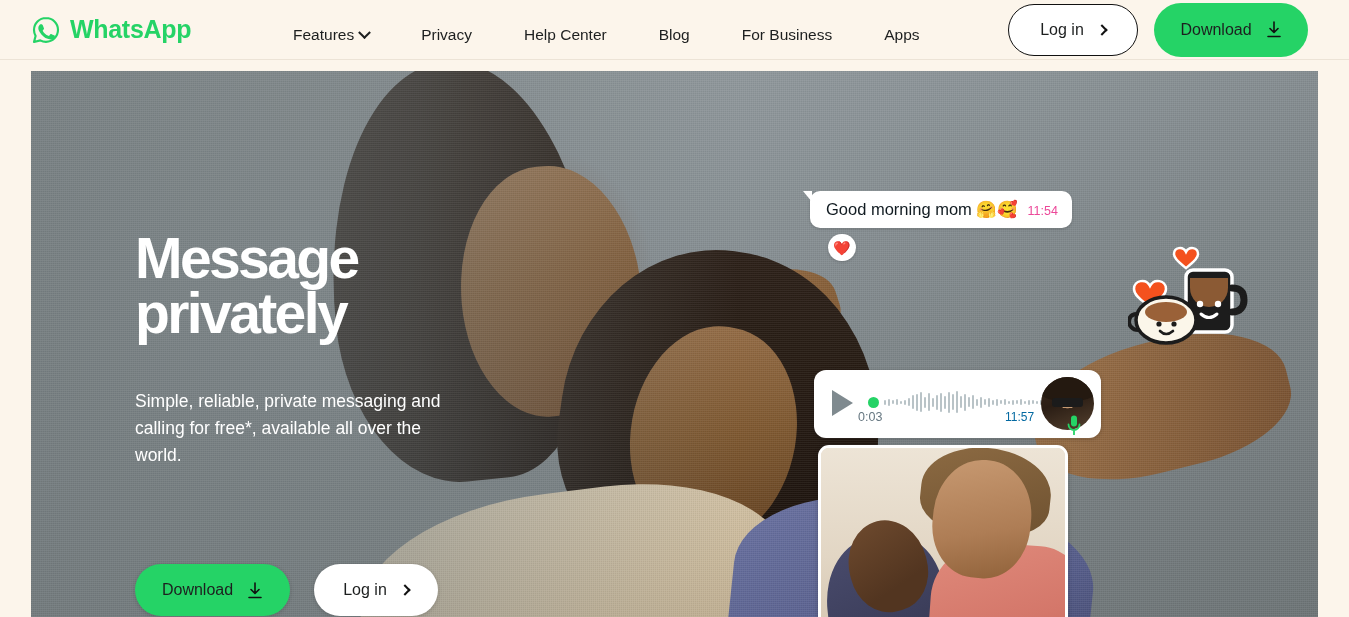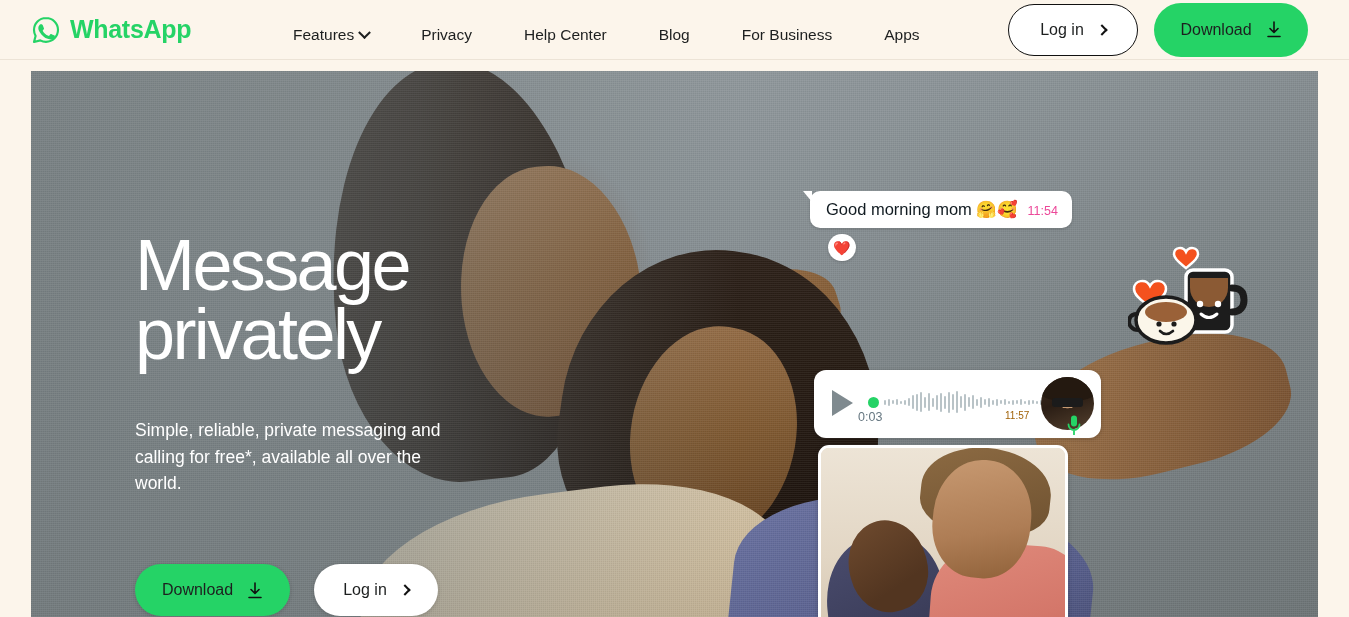--- a/index.html
+++ b/index.html
@@ -160,21 +160,21 @@
     background-image:
       repeating-linear-gradient(0deg, rgba(255,255,255,.5) 0 1px, rgba(0,0,0,0) 1px 2px),
       repeating-linear-gradient(90deg, rgba(0,0,0,.5) 0 1px, rgba(0,0,0,0) 1px 2px);
   }
 
   .hero-copy {
     position: absolute; left: 104px; top: 160px;
     width: 420px; z-index: 6;
   }
   .hero-title {
-    font-size: 72px; line-height: .96; font-weight: normal;
+    font-size: 57px; line-height: .96; font-weight: bold;
     color: #FFFFFF; letter-spacing: -2.6px;
   }
   .hero-sub {
     margin-top: 48px;
     font-size: 17.5px; line-height: 1.52; color: #FFFFFF;
     width: 315px;
   }
   .hero-actions {
     position: absolute; left: 104px; top: 493px;
     display: flex; align-items: center; gap: 24px; z-index: 6;
@@ -237,21 +237,21 @@
     width: 11px; height: 11px; border-radius: 50%;
     background: #25D366; flex: none; margin-right: 3px;
   }
   .wave-bar { width: 2px; background: #B9C3C7; border-radius: 1px; flex: none; }
   .voice-t-left {
     position: absolute; left: 44px; top: 40px;
     font-size: 12.5px; color: #667781;
   }
   .voice-t-right {
     position: absolute; left: 191px; top: 40px;
-    font-size: 10px; color: #a16207;
+    font-size: 12px; color: #0369a1;
   }
   .voice-avatar {
     position: absolute; right: 7px; top: 7px;
     width: 53px; height: 53px; border-radius: 50%;
     overflow: hidden;
     background:
       radial-gradient(circle at 50% 34%, #C69A72 0 30%, rgba(198,154,114,0) 31%),
       linear-gradient(160deg,#3B2A1E 0%, #2A1D14 45%, #55412F 100%);
   }
   .avatar-glasses {

